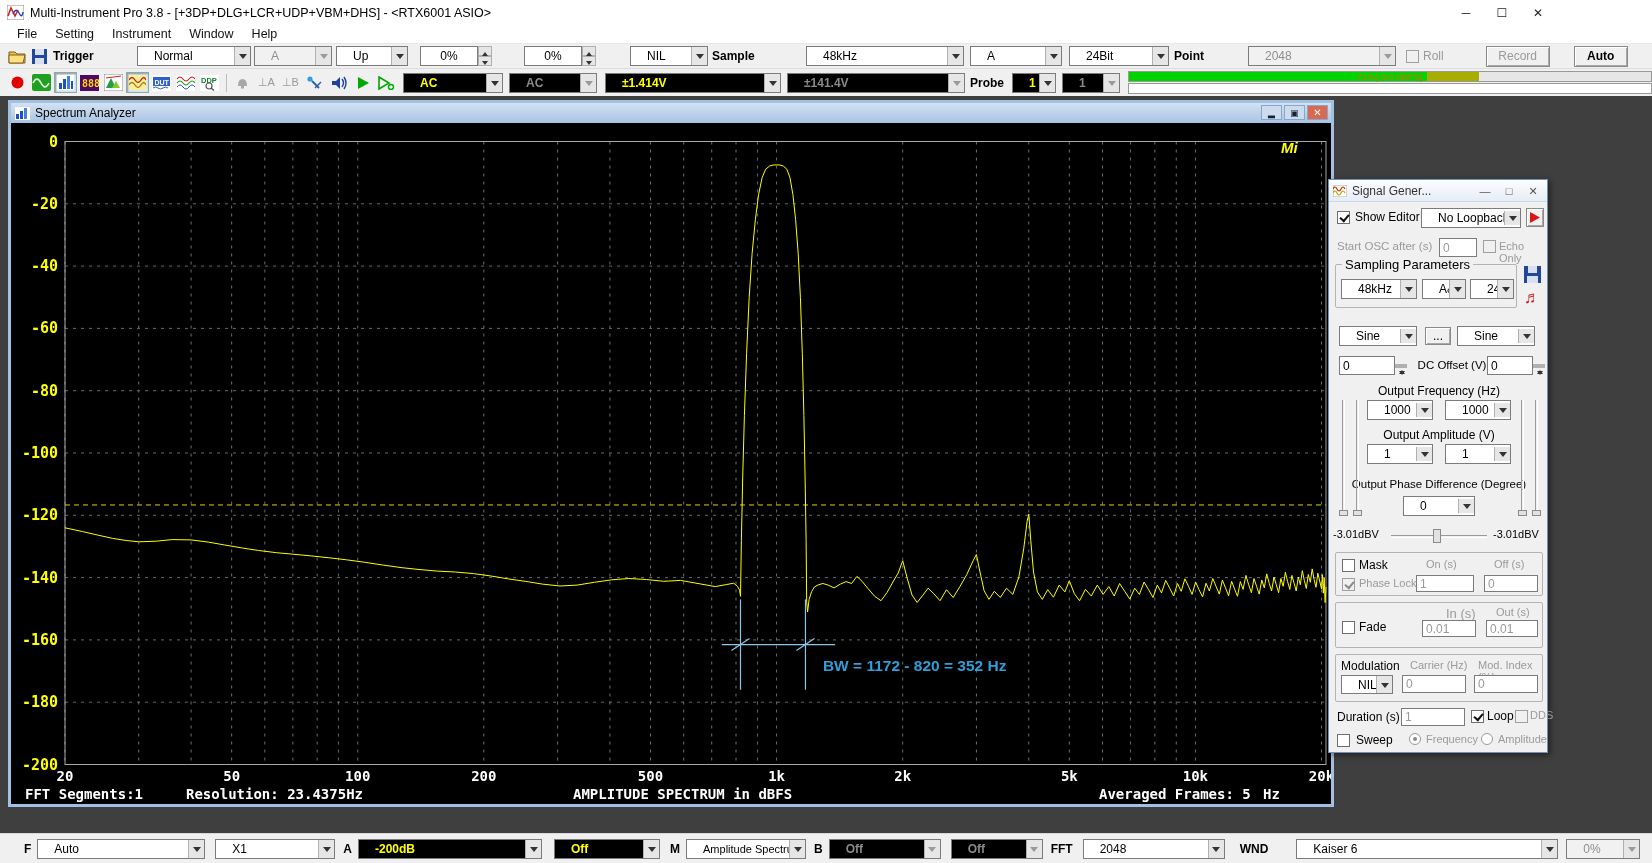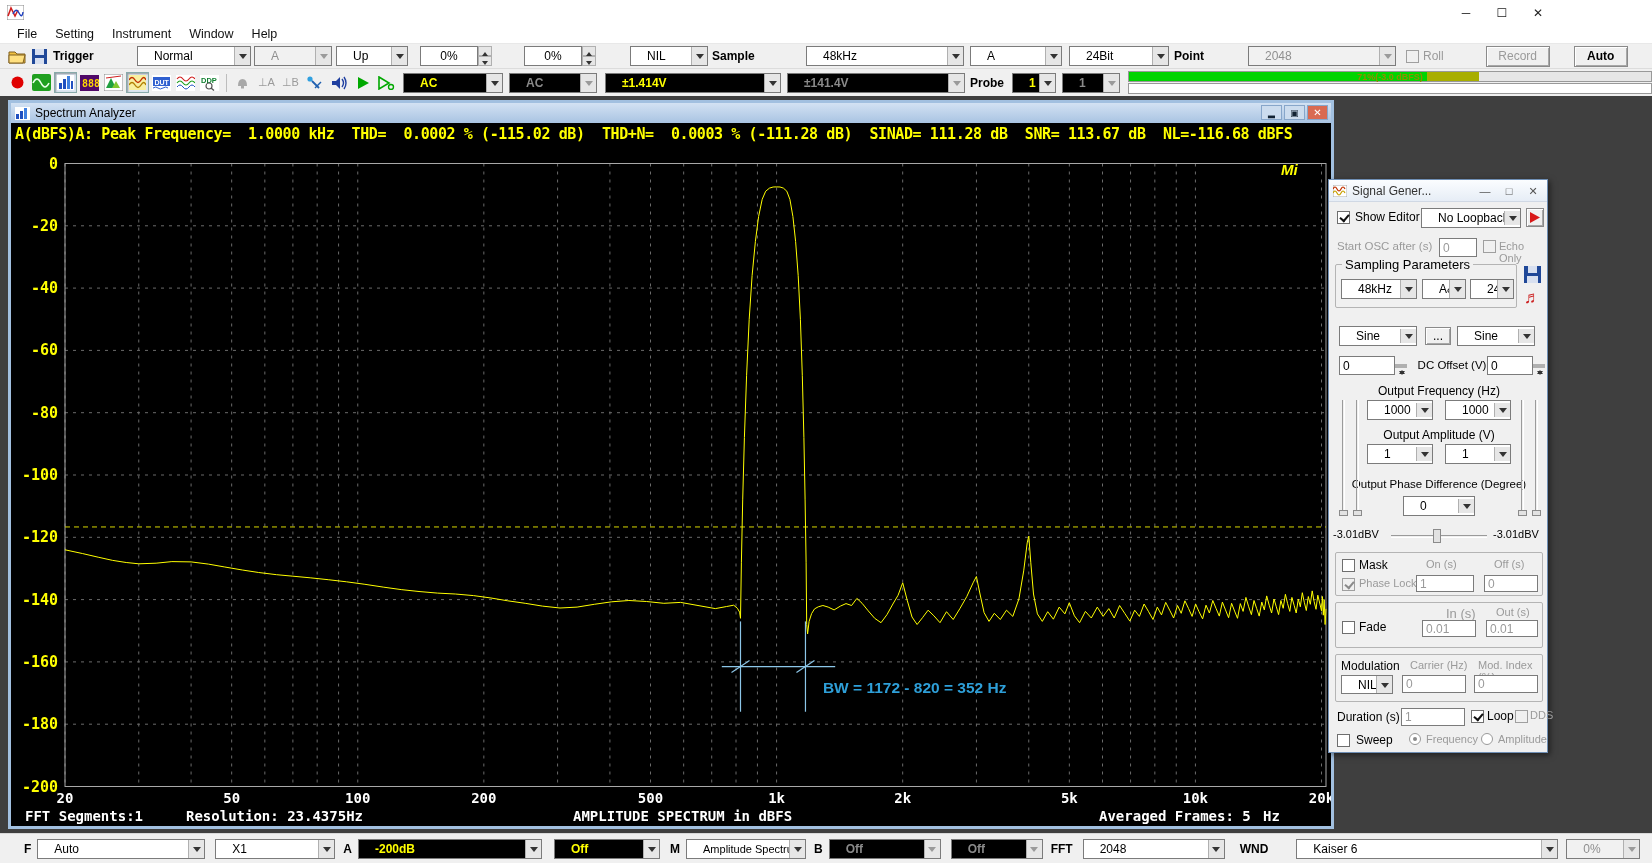--- a/index.html
+++ b/index.html
@@ -95,20 +95,21 @@
 </style>
 </head>
 <body>
 
 <div id="titlebar">
   <svg class="appicon" viewBox="0 0 17 15">
     <rect x="0" y="0" width="17" height="15" fill="#fff" stroke="#888" stroke-width="1"></rect>
     <polyline points="1,11 4,3 8,11 11,5" stroke="#d02020" stroke-width="1.6" fill="none"></polyline>
     <path d="M6,9 Q9,2 12,8 T16,7" stroke="#2040c0" stroke-width="1.4" fill="none"></path>
   </svg>
+  <span class="title">Multi-Instrument Pro 3.8  -  [+3DP+DLG+LCR+UDP+VBM+DHS]  -  &lt;RTX6001 ASIO&gt;</span>
   <div id="wincontrols">
     <span class="wbtn">─</span>
     <span class="wbtn">☐</span>
     <span class="wbtn">✕</span>
   </div>
 </div>
 
 <div id="menubar">
   <span class="mitem">File</span>
   <span class="mitem">Setting</span>
@@ -333,21 +334,20 @@
           <rect x="5" y="4" width="3" height="8" fill="#2050c0"></rect>
           <rect x="9" y="1" width="3" height="11" fill="#4080e0"></rect>
         </svg>
       <span class="ttext">Spectrum Analyzer</span>
       <span class="tbtns">
         <span class="tb">▂</span>
         <span class="tb">▣</span>
         <span class="tb close">✕</span>
       </span>
     </div>
-    <div id="measbar" class="mono">A(dBFS)A: Peak Frequency=  1.0000 kHz  THD=  0.0002 % (-115.02 dB)  THD+N=  0.0003 % (-111.28 dB)  SINAD= 111.28 dB  SNR= 113.67 dB  NL=-116.68 dBFS</div>
     <div id="plotwrap">
       <svg id="chart" width="1320" height="662" viewBox="0 0 1320 662">
           <line x1="54" y1="18.5" x2="54" y2="641.5" stroke="#6b6b6b" stroke-width="1" stroke-dasharray="3 5"></line>
           <line x1="220.67166215528766" y1="18.5" x2="220.67166215528766" y2="641.5" stroke="#6b6b6b" stroke-width="1" stroke-dasharray="3 5"></line>
           <line x1="346.75390732421977" y1="18.5" x2="346.75390732421977" y2="641.5" stroke="#6b6b6b" stroke-width="1" stroke-dasharray="3 5"></line>
           <line x1="472.83615249315176" y1="18.5" x2="472.83615249315176" y2="641.5" stroke="#6b6b6b" stroke-width="1" stroke-dasharray="3 5"></line>
           <line x1="639.5078146484395" y1="18.5" x2="639.5078146484395" y2="641.5" stroke="#6b6b6b" stroke-width="1" stroke-dasharray="3 5"></line>
           <line x1="765.5900598173714" y1="18.5" x2="765.5900598173714" y2="641.5" stroke="#6b6b6b" stroke-width="1" stroke-dasharray="3 5"></line>
           <line x1="891.6723049863035" y1="18.5" x2="891.6723049863035" y2="641.5" stroke="#6b6b6b" stroke-width="1" stroke-dasharray="3 5"></line>
           <line x1="1058.3439671415913" y1="18.5" x2="1058.3439671415913" y2="641.5" stroke="#6b6b6b" stroke-width="1" stroke-dasharray="3 5"></line>

